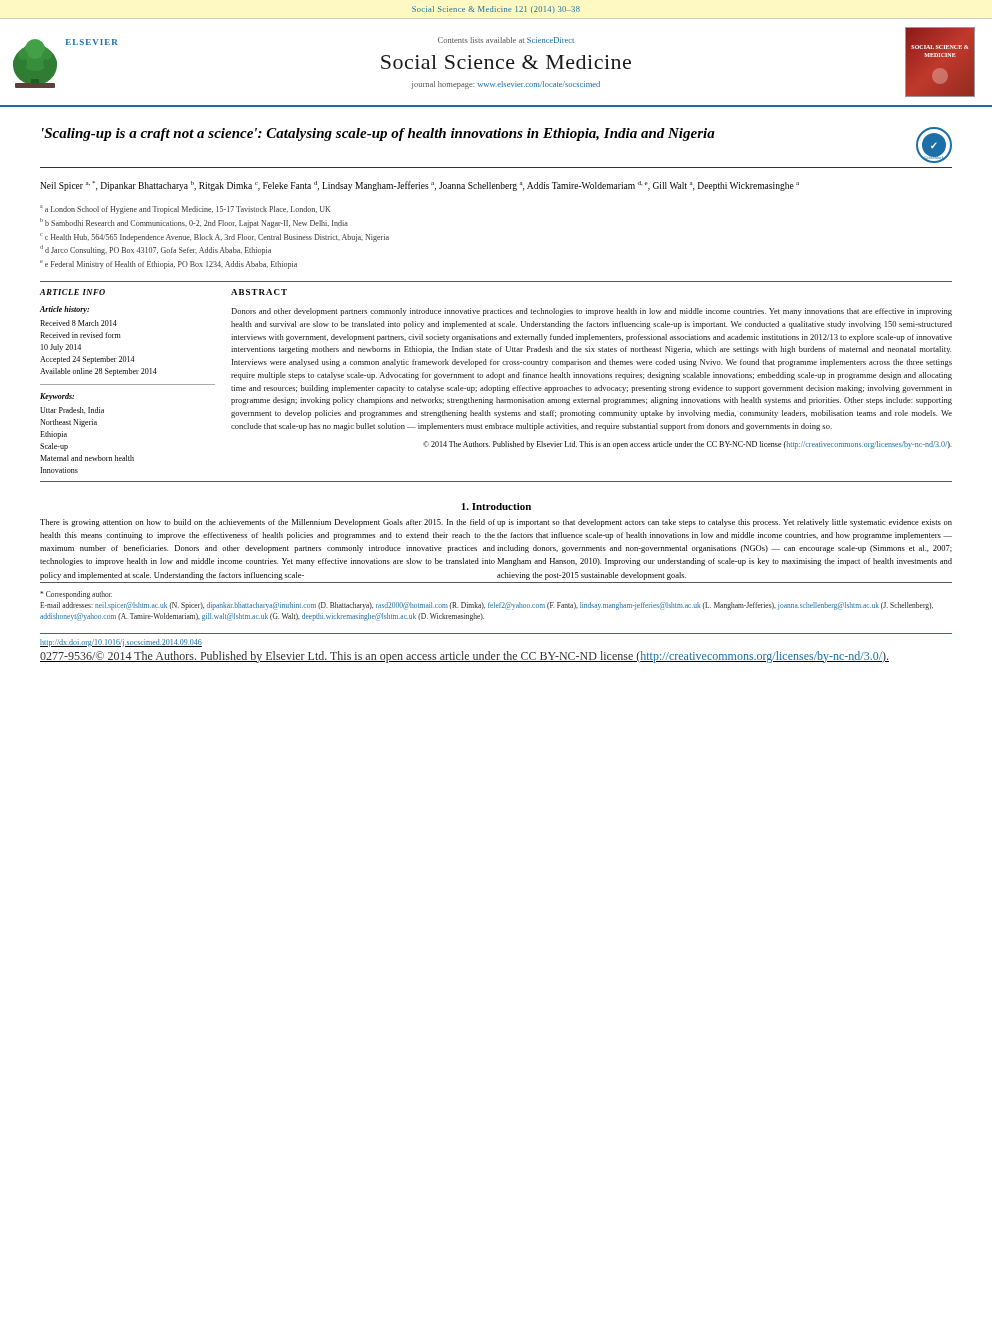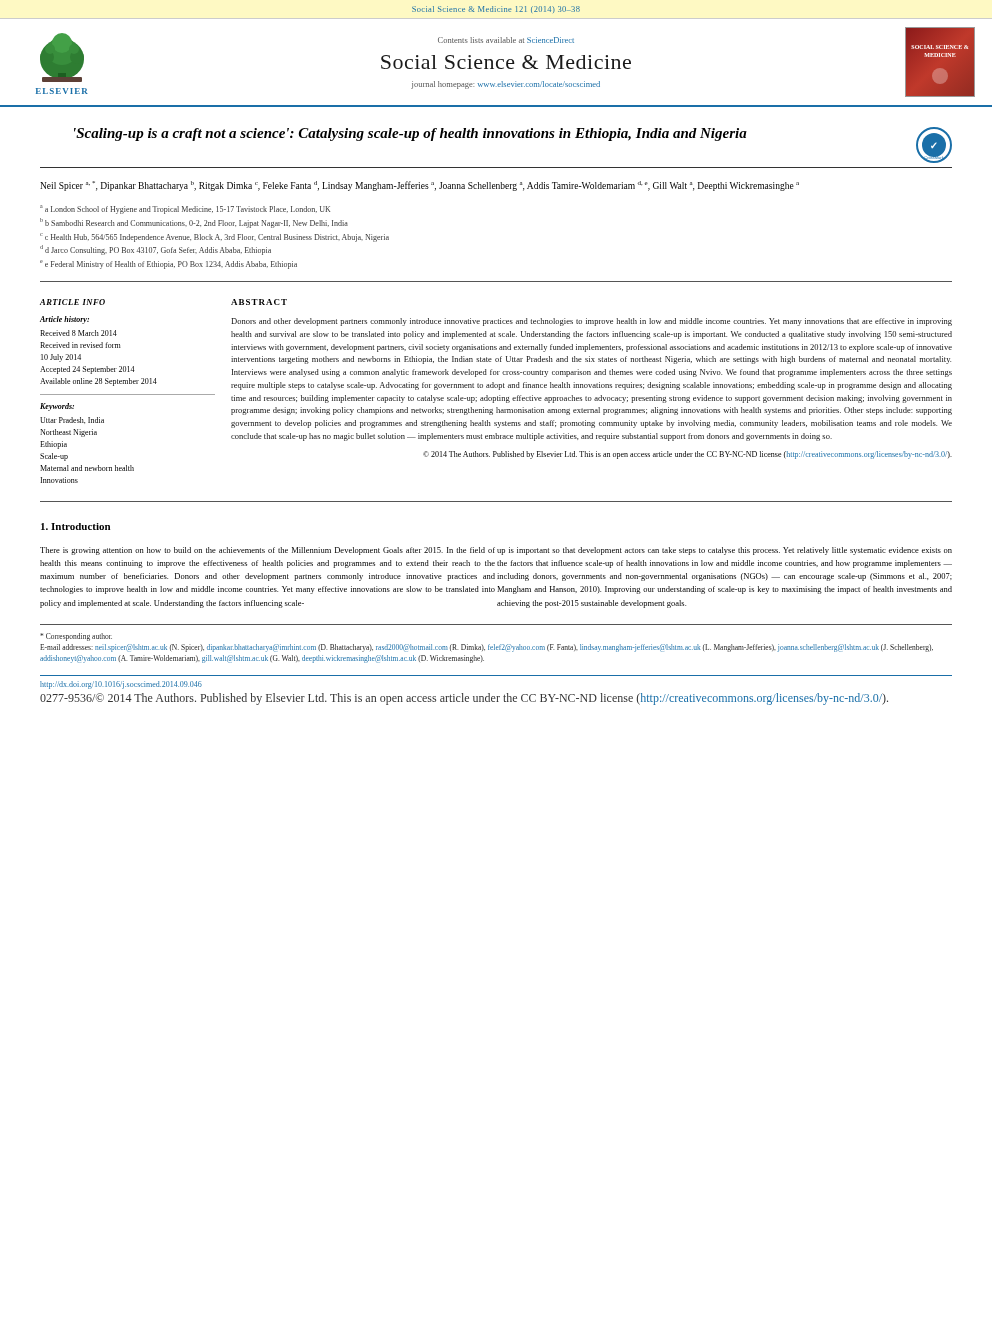--- a/index.html
+++ b/index.html
@@ -34,22 +34,20 @@
     }
     .journal-header-left {
       width: 100px;
       display: flex;
       align-items: center;
       justify-content: center;
       flex-shrink: 0;
     }
     .elsevier-logo {
       display: flex;
-      flex-direction: column;
-      align-items: center;
     }
     .elsevier-tree {
       width: 60px;
       height: 55px;
     }
     .elsevier-label {
       font-size: 9px;
       font-weight: bold;
       color: #1a6fa8;
       letter-spacing: 1px;
@@ -134,21 +132,20 @@
       padding-bottom: 4px;
       border-bottom: 1px solid #333;
     }
     .article-title {
       font-size: 15px;
       font-style: italic;
       font-weight: bold;
       line-height: 1.4;
       flex: 1;
       padding-right: 20px;
-      margin-left: 32px;
     }
     .crossmark-badge {
       width: 36px;
       height: 36px;
       flex-shrink: 0;
       margin-top: 4px;
     }
 
     
     .authors-section {
@@ -171,21 +168,21 @@
       font-size: 6px;
     }
 
     
     .article-body {
       display: flex;
       gap: 16px;
       margin-top: 10px;
       border-top: 1px solid #555;
       border-bottom: 1px solid #555;
-      padding: 14px 0;
+      padding: 4px 0;
     }
     .article-info-col {
       width: 175px;
       flex-shrink: 0;
       font-size: 8px;
       line-height: 1.5;
     }
     .article-info-col h3 {
       font-size: 8.5px;
       font-weight: bold;
@@ -234,53 +231,52 @@
 
     
     .intro-section {
       margin-top: 16px;
       font-size: 9px;
       line-height: 1.6;
     }
     .section-heading {
       font-size: 11px;
       font-weight: bold;
-      text-align: left;
-      margin-bottom: 8px;
+      text-align: center;
     }
     .two-col-text {
       display: flex;
       gap: 2px;
     }
     .text-col {
       flex: 1;
       text-align: justify;
       font-size: 8.5px;
       line-height: 1.55;
     }
 
     
     .footnotes-section {
       border-top: 1px solid #555;
-      margin-top: 14px;
       padding-top: 6px;
       font-size: 7.5px;
       line-height: 1.5;
       color: #222;
     }
     .footnotes-section a {
       color: #1a6fa8;
       text-decoration: none;
     }
 
     
     .bottom-bar {
       margin-top: 10px;
       border-top: 1px solid #1a6fa8;
       padding: 4px 0;
+      text-decoration: underline;
     }
     .doi-line {
       font-size: 8px;
       color: #1a6fa8;
     }
     .issn-line {
       font-size: 12px;
       color: #333;
       margin-top: 2px;
     }

